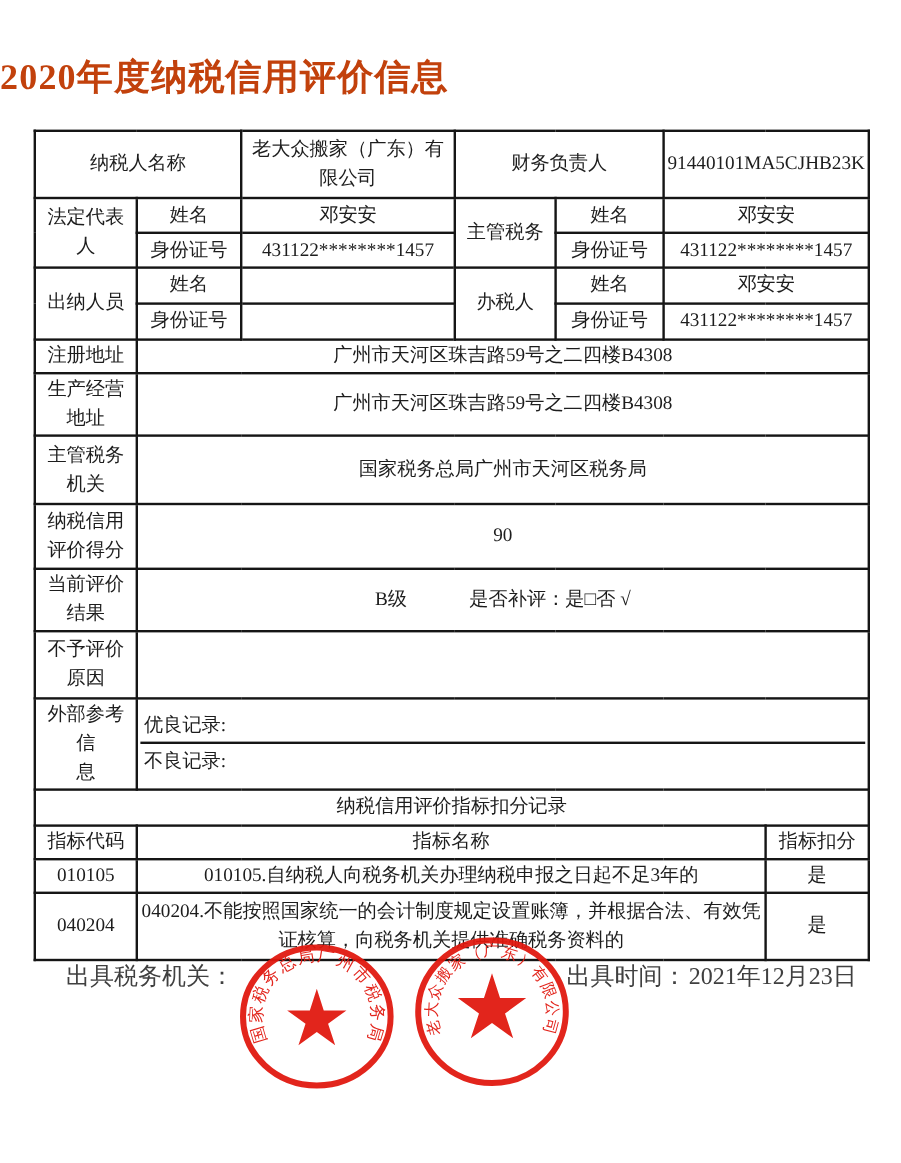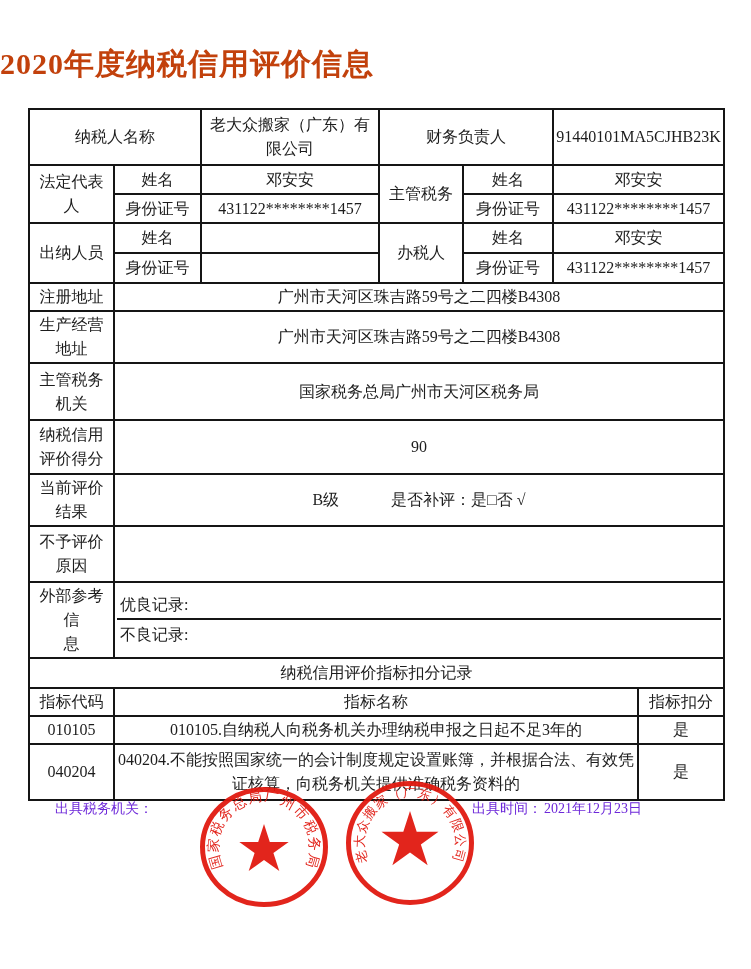--- a/index.html
+++ b/index.html
@@ -20,21 +20,21 @@
     border:2px solid #151515; text-align:center; vertical-align:middle;
     font-size:16px; line-height:1.5; overflow:hidden; padding:1px 2px;
   }
   td.preline { white-space:pre-line; }
   td.noPad { padding:0; }
   .ext-sub { height:29px; display:flex; align-items:center; text-align:center; padding-left:3px; font-size:16px; }
   .ext-sub.first { border-bottom:2px solid #151515; }
   .result-flex { display:flex; justify-content:center; align-items:center; gap:52px; }
   td.small { font-size:15.5px;margin-left:32px; }
 
-  .footer-label { position:absolute; font-size:14px; color:#6d28d9; }
+  .footer-label { position:absolute; font-size:20px; color:#404040; }
   .issue-org { left:55px; top:800px; }
   .issue-time { left:472px; top:800px; }
   .issue-time .val { margin-left:2px; }
 
   .stamp { position:absolute; opacity:0.94; }
   .stamp-left  { left:199px; top:786px; }
   .stamp-right { left:345px; top:781px; }
 </style>
 </head>
 <body>

